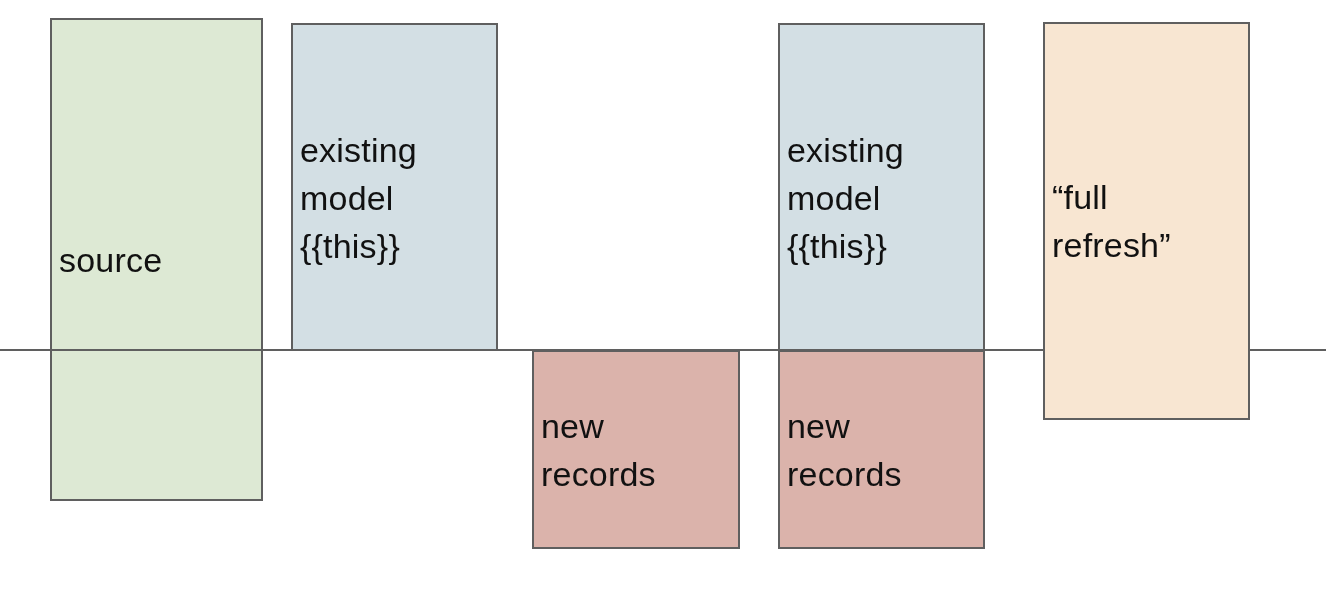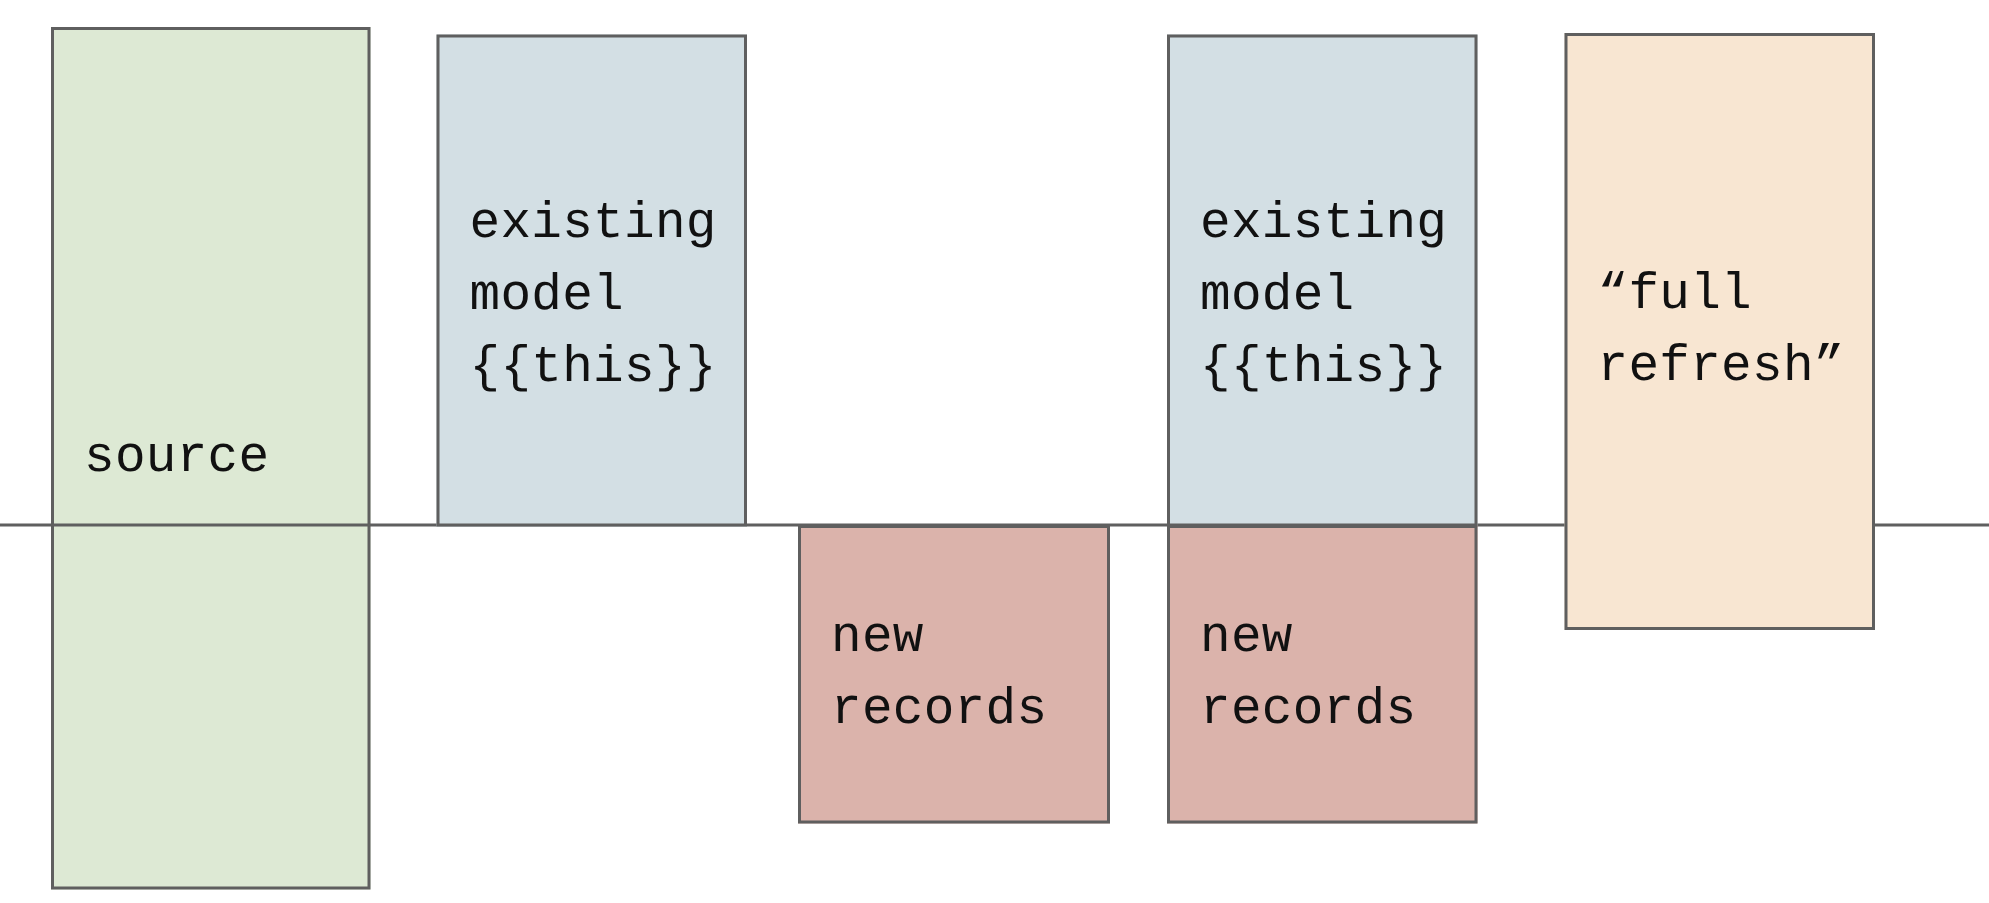--- a/index.html
+++ b/index.html
@@ -20,27 +20,26 @@
     position: absolute;
     box-sizing: border-box;
     border: 2px solid #5f5f5f;
     display: flex;
     align-items: center;
     font-size: 34px;
     line-height: 48px;
   }
   .box .label {
     white-space: pre-line;
-    padding-left: 20px;
+    padding-left: 7px;
     padding-right: 6px;
     letter-spacing: 0.2px;
-    font-family: Liberation Mono, monospace;
   }
   
-  #box-source        { left: 34px;   top: 18px;  width: 213px; height: 575px; z-index: 1; }
+  #box-source        { left: 50px;   top: 18px;  width: 213px; height: 483px; z-index: 1; }
   #box-existing-1    { left: 291px;  top: 23px;  width: 207px; height: 328px; z-index: 3; padding-top: 22px; }
   #box-new-1         { left: 532px;  top: 350px; width: 208px; height: 199px; z-index: 3; }
   #box-existing-2    { left: 778px;  top: 23px;  width: 207px; height: 328px; z-index: 3; padding-top: 22px; }
   #box-new-2         { left: 778px;  top: 350px; width: 207px; height: 199px; z-index: 3; }
   #box-full-refresh  { left: 1043px; top: 22px;  width: 207px; height: 398px; z-index: 3; }
   
   #divider {
     position: absolute;
     left: 0;
     top: 349px;

